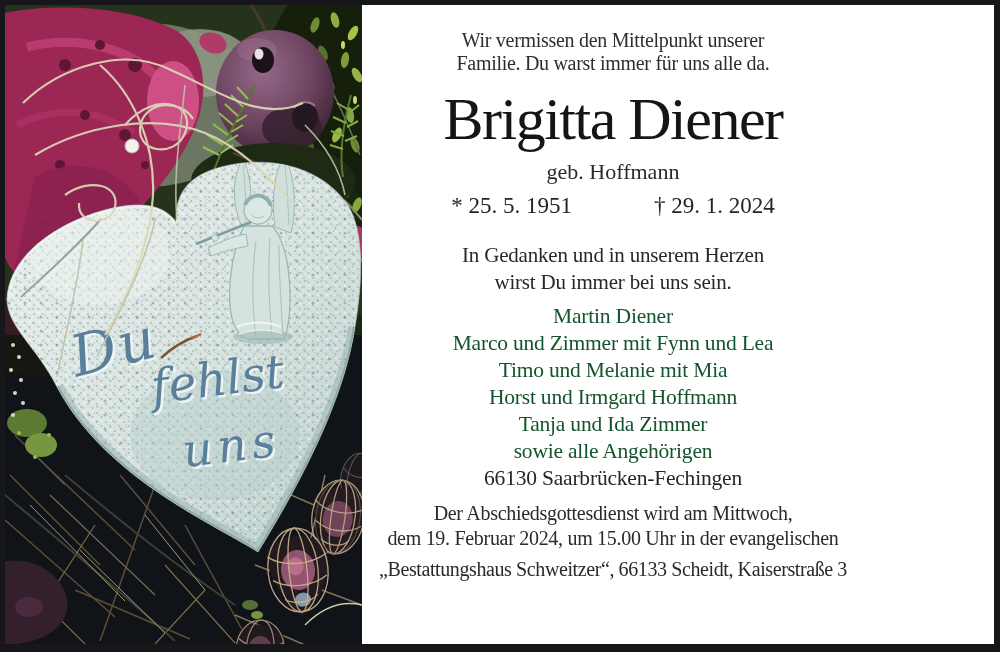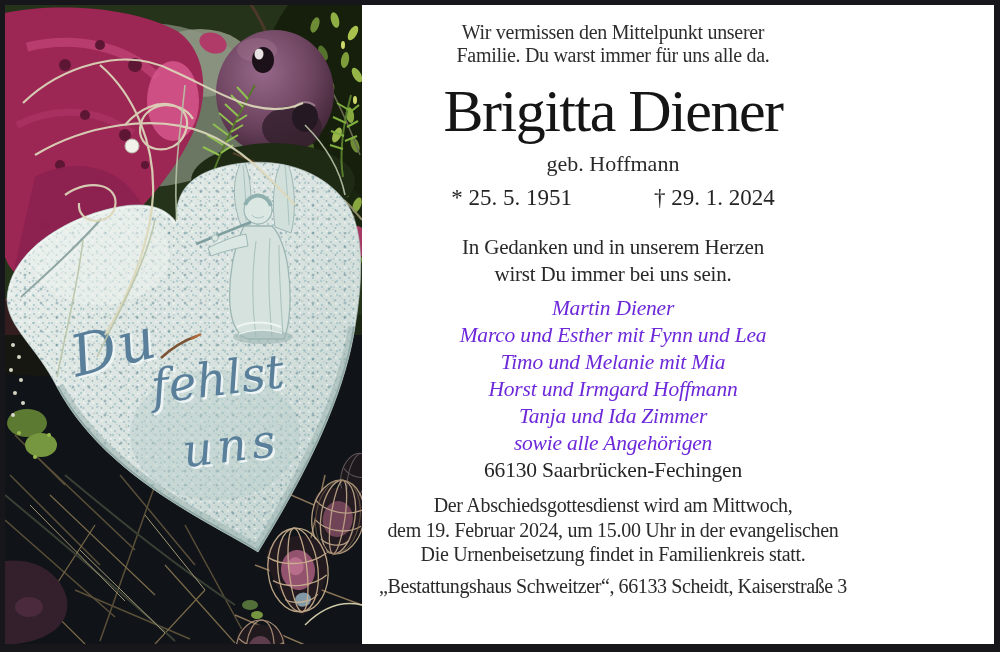--- a/index.html
+++ b/index.html
@@ -5,28 +5,28 @@
   html,body{margin:0;padding:0;background:#e8e8e8;}
   .frame{
     position:relative;width:1000px;height:652px;background:#17171b;
     font-family:"Liberation Serif",serif;overflow:hidden;
   }
   .photo{position:absolute;left:5px;top:5px;width:357px;height:639px;overflow:hidden;background:#1c2615;}
   .photo svg{display:block;width:100%;height:100%;}
   .content{
     position:absolute;left:362px;top:5px;width:632px;height:639px;background:#ffffff;color:#262626;
   }
-  .textcol{width:502px;padding-top:16px;text-align:center;}
+  .textcol{width:502px;padding-top:24px;text-align:center;}
   .textcol div{white-space:nowrap;}
   .intro{font-size:20px;line-height:23px;letter-spacing:-0.3px;color:#2e2e2e;}
   .name{margin-top:12px;font-size:60px;line-height:64px;font-weight:normal;letter-spacing:-1.5px;color:#151515;}
   .maiden{margin-top:8px;font-size:22px;line-height:25px;color:#2a2a2a;}
   .dates{margin-top:8px;font-size:23px;line-height:27px;display:flex;justify-content:center;gap:82px;color:#242424;}
   .verse{margin-top:23px;font-size:21px;line-height:27px;letter-spacing:-0.2px;color:#282828;}
-  .mourners{margin-top:7px;font-style:italic;font-size:21.5px;line-height:27px;letter-spacing:-0.2px;color:#6d28d9;}
+  .mourners{margin-top:7px;font-size:21.5px;line-height:27px;letter-spacing:-0.2px;color:#14532d;}
   .city{font-size:21.5px;line-height:26px;letter-spacing:-0.2px;color:#262626;}
   .service{margin-top:10px;font-size:20px;line-height:24.5px;letter-spacing:-0.3px;color:#2a2a2a;}
   .home{margin-top:7px;font-size:20px;line-height:24px;letter-spacing:-0.4px;color:#2a2a2a;}
   .engraved{font-family:"DejaVu Serif",serif;font-style:italic;}
 </style>
 </head>
 <body>
 
 <div class="frame">
 
@@ -350,31 +350,30 @@
         <span>† 29. 1. 2024</span>
       </div>
 
       <div class="verse">
         <div>In Gedanken und in unserem Herzen</div>
         <div>wirst Du immer bei uns sein.</div>
       </div>
 
       <div class="mourners">
         <div>Martin Diener</div>
-        <div>Marco und Esther mit Fynn und Lea</div>
+        <div>Marco und Zimmer mit Fynn und Lea</div>
         <div>Timo und Melanie mit Mia</div>
         <div>Horst und Irmgard Hoffmann</div>
         <div>Tanja und Ida Zimmer</div>
         <div>sowie alle Angehörigen</div>
       </div>
 
       <div class="city">66130 Saarbrücken-Fechingen</div>
 
       <div class="service">
         <div>Der Abschiedsgottesdienst wird am Mittwoch,</div>
         <div>dem 19. Februar 2024, um 15.00 Uhr in der evangelischen</div>
-        <div>Die Urnenbeisetzung findet in Familienkreis statt.</div>
       </div>
 
       <div class="home">„Bestattungshaus Schweitzer“, 66133 Scheidt, Kaiserstraße 3</div>
     </div>
   </div>
 </div>
 
 </body></html>

